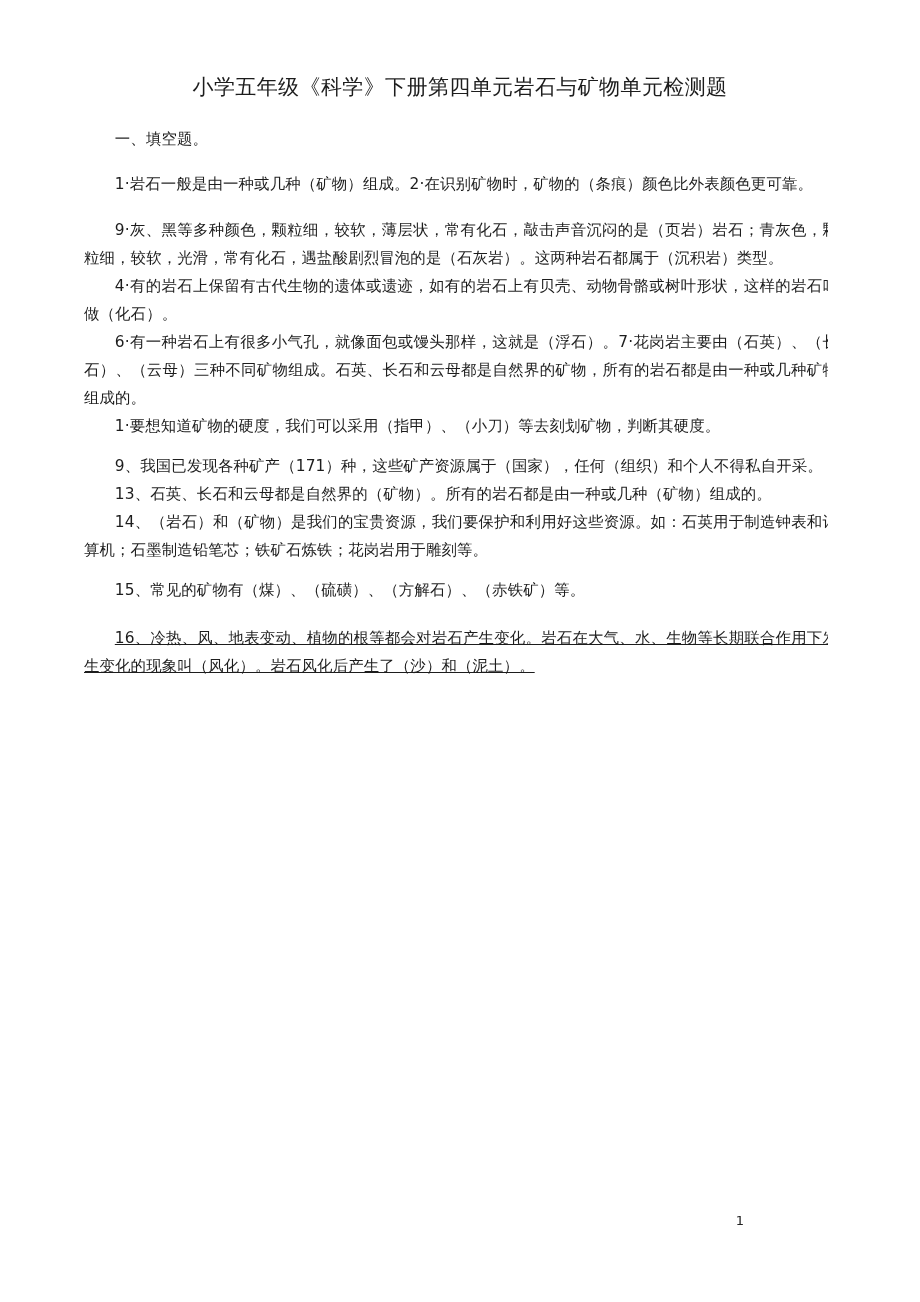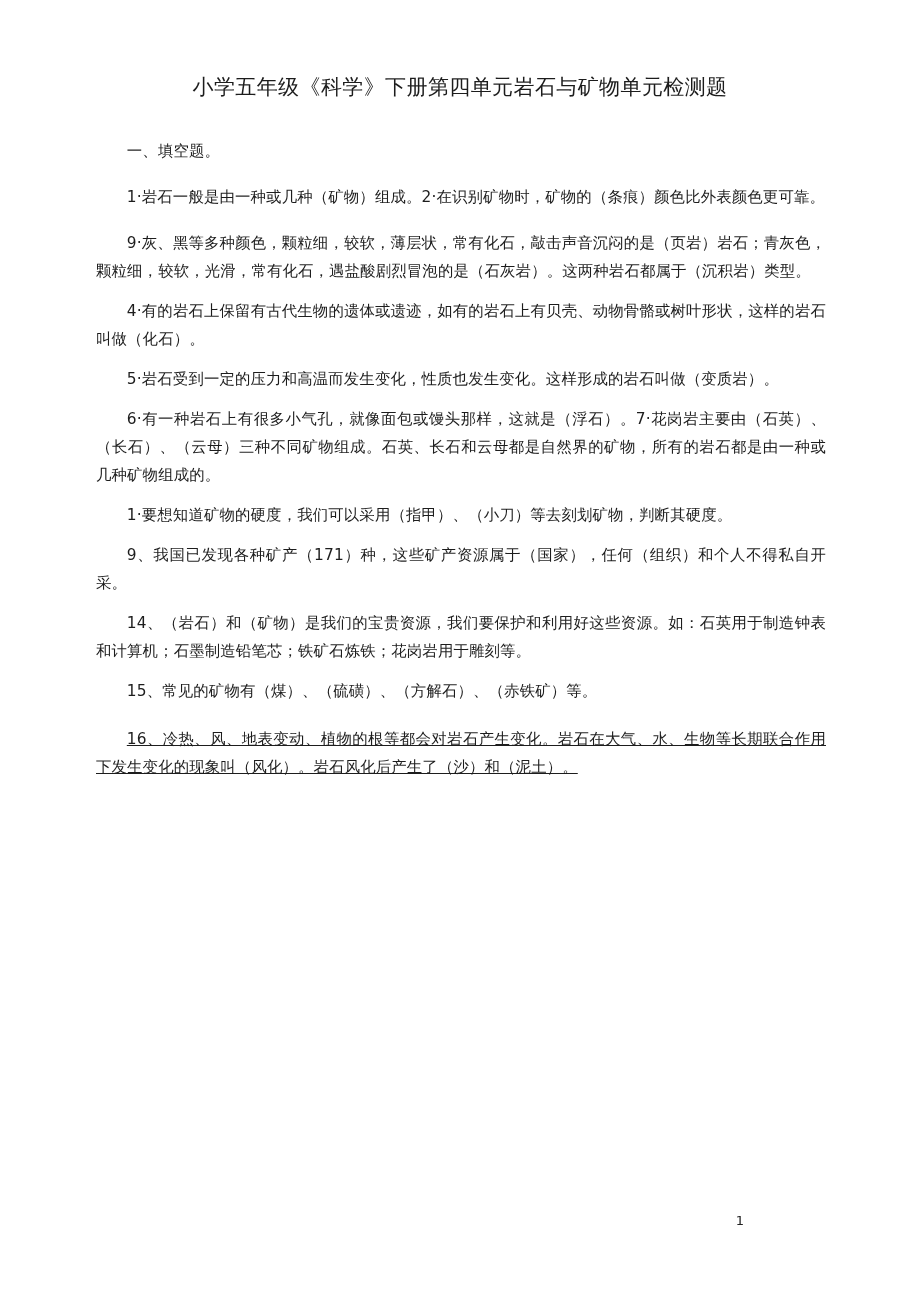--- a/index.html
+++ b/index.html
@@ -37,21 +37,21 @@
     left: 84px;
     top: 126px;
     width: 754px;
   }
   .para {
     font-size: 15.4px;
     line-height: 28px;
     text-align: justify;
     text-justify: inter-ideograph;
     color: #1d1d1d;
-    margin: 12px;
+    margin: 0;
     text-indent: 2em;
     letter-spacing: 0.15px;
   }
   
   .para.section-head {
     line-height: 27px;
     margin-bottom: 11px;
   }
   
   .para.loose {
@@ -85,31 +85,31 @@
   <div class="body-block">
 
     <p class="para section-head">一、填空题。</p>
 
     <p class="para loose">1·岩石一般是由一种或几种（矿物）组成。2·在识别矿物时，矿物的（条痕）颜色比外表颜色更可靠。</p>
 
     <p class="para gap-before">9·灰、黑等多种颜色，颗粒细，较软，薄层状，常有化石，敲击声音沉闷的是（页岩）岩石；青灰色，颗粒细，较软，光滑，常有化石，遇盐酸剧烈冒泡的是（石灰岩）。这两种岩石都属于（沉积岩）类型。</p>
 
     <p class="para">4·有的岩石上保留有古代生物的遗体或遗迹，如有的岩石上有贝壳、动物骨骼或树叶形状，这样的岩石叫做（化石）。</p>
 
-    <p class="para">5·岩石受到一定的压力和高温而发生变化，性质也发生变化。这样形成的岩石叫做（变质岩）。</p>
 
     <p class="para">6·有一种岩石上有很多小气孔，就像面包或馒头那样，这就是（浮石）。7·花岗岩主要由（石英）、（长石）、（云母）三种不同矿物组成。石英、长石和云母都是自然界的矿物，所有的岩石都是由一种或几种矿物组成的。</p>
 
     <p class="para">1·要想知道矿物的硬度，我们可以采用（指甲）、（小刀）等去刻划矿物，判断其硬度。</p>
 
     <p class="para gap-before">9、我国已发现各种矿产（171）种，这些矿产资源属于（国家），任何（组织）和个人不得私自开采。</p>
 
 
 
 
+    <p class="para">13、石英、长石和云母都是自然界的（矿物）。所有的岩石都是由一种或几种（矿物）组成的。</p>
 
     <p class="para">14、（岩石）和（矿物）是我们的宝贵资源，我们要保护和利用好这些资源。如：石英用于制造钟表和计算机；石墨制造铅笔芯；铁矿石炼铁；花岗岩用于雕刻等。</p>
 
     <p class="para gap-before">15、常见的矿物有（煤）、（硫磺）、（方解石）、（赤铁矿）等。</p>
 
     <p class="para gap-before-lg">16、冷热、风、地表变动、植物的根等都会对岩石产生变化。岩石在大气、水、生物等长期联合作用下发生变化的现象叫（风化）。岩石风化后产生了（沙）和（泥土）。</p>
 
   </div>
 
   <div class="page-number">1</div>

